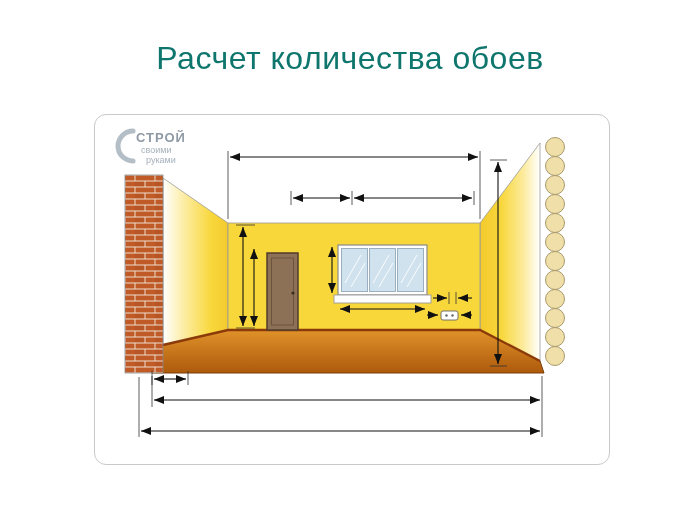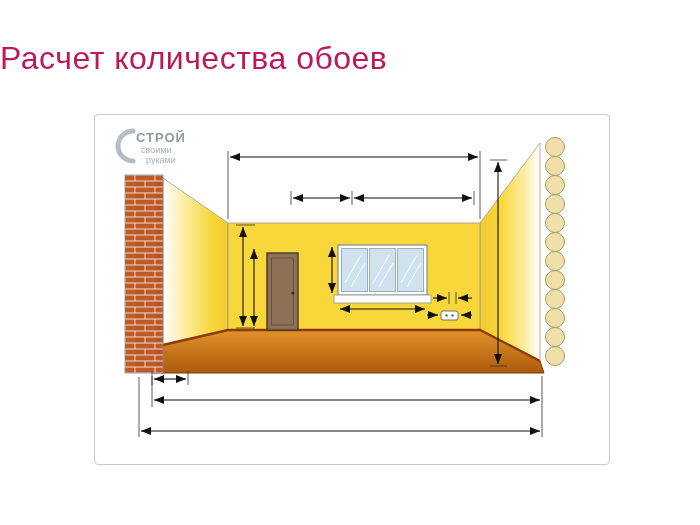--- a/index.html
+++ b/index.html
@@ -1,24 +1,24 @@
 <!DOCTYPE html>
 <html><head>
 <meta charset="utf-8">
 <style>
   html,body{margin:0;padding:0;background:#ffffff;}
   body{width:700px;height:525px;position:relative;font-family:"Liberation Sans",sans-serif;overflow:hidden;}
   .page-title{
     position:absolute;top:40px;left:0;width:700px;
-    text-align:left;font-size:32px;font-weight:500;color:#be185d;
+    text-align:center;font-size:32px;font-weight:500;color:#0f766e;
     letter-spacing:0.5px;
   }
   .diagram-panel{
     position:absolute;left:94px;top:114px;width:514px;height:349px;
-    background:#ffffff;border:1px solid #c9c9c9;border-radius:4px;
+    background:#ffffff;border:1px solid #c9c9c9;border-radius:12px;
   }
   svg text{font-family:"Liberation Sans",sans-serif;}
   .dim{stroke:#111;stroke-width:1.1;fill:none;}
   .ext{stroke:#333;stroke-width:0.8;fill:none;}
   .outline{stroke:#9a9a9a;stroke-width:0.8;}
 </style>
 </head>
 <body>
 
 <div class="page-title">Расчет количества обоев</div>

